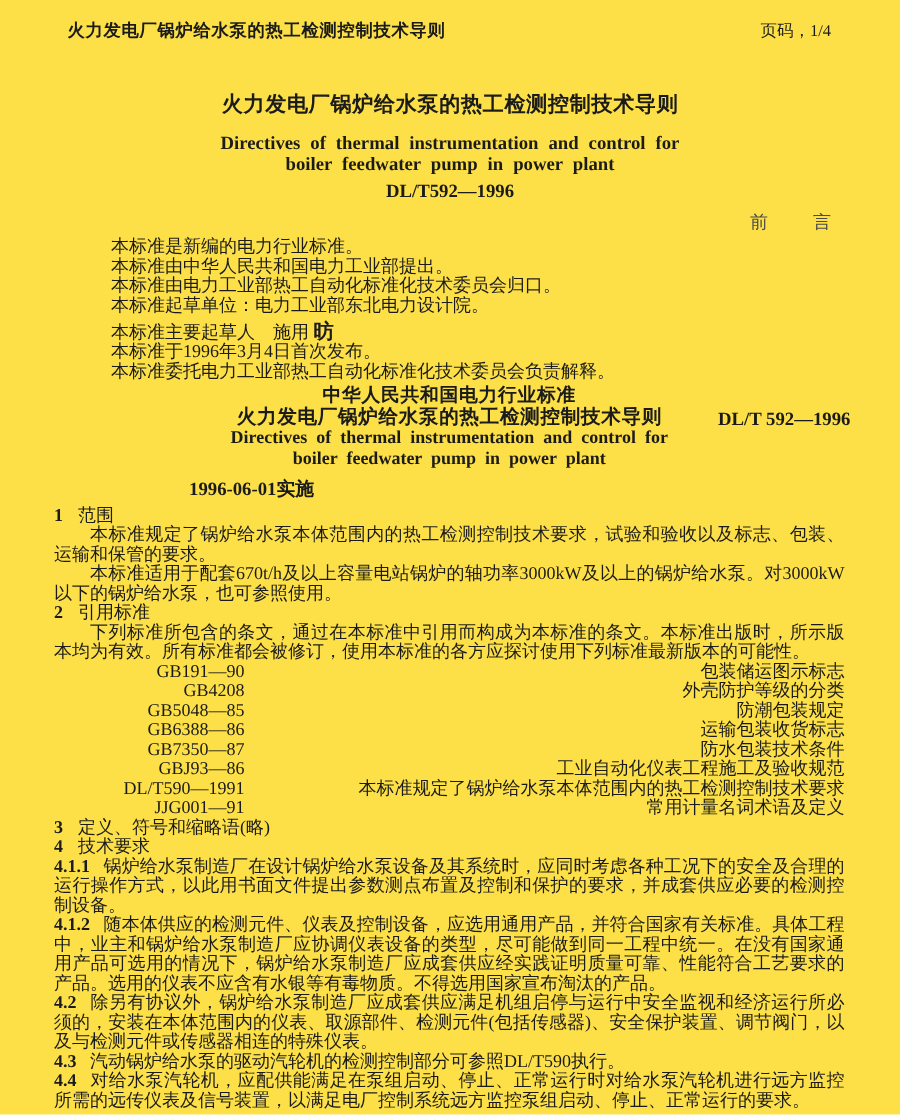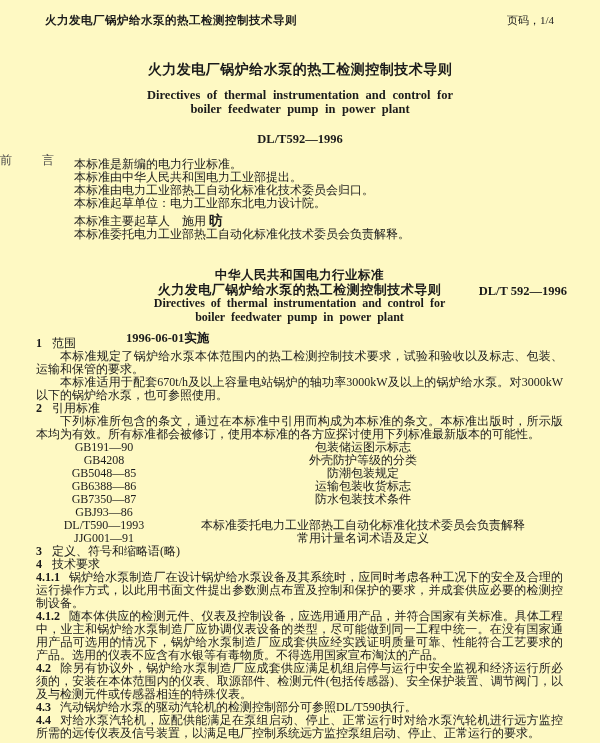--- a/index.html
+++ b/index.html
@@ -1,52 +1,52 @@
 <!DOCTYPE html>
 <html><head>
 <meta charset="utf-8">
 <style>
   html,body{margin:0;padding:0;background:#ffffff;}
   .page{
-    position:relative;width:600px;height:743px;background:#fef9c3;overflow:hidden;
+    position:relative;width:600px;height:743px;background:#fde047;overflow:hidden;
     font-family:"Liberation Serif","DejaVu Serif",serif;color:#1b1b1b;
   }
   
   .running-header{position:absolute;top:13px;left:45px;right:46px;display:flex;justify-content:space-between;align-items:baseline;}
   .rh-left{font-size:11.5px;font-weight:bold;letter-spacing:.5px;}
   .rh-right{font-size:11px;}
 
   
   .t-cn{position:absolute;top:61px;left:0;width:600px;text-align:center;font-size:14px;font-weight:bold;letter-spacing:.5px;}
   .t-en{position:absolute;top:88px;left:0;width:600px;text-align:center;font-size:12.5px;font-weight:bold;line-height:14px;word-spacing:3.5px;}
-  .t-code{position:absolute;top:132px;left:0;width:600px;text-align:center;font-size:12.5px;font-weight:bold;}
-  .fw-head{position:absolute;top:152px;left:0;width:556px;text-align:left;font-size:12px;color:#4a4a4a;letter-spacing:2px;}
+  .t-code{position:absolute;top:120px;left:0;width:600px;text-align:center;font-size:12.5px;font-weight:bold;}
+  .fw-head{position:absolute;top:140px;left:0;width:556px;text-align:right;font-size:12px;color:#4a4a4a;letter-spacing:2px;}
 
   
   .foreword{position:absolute;top:158px;left:74px;right:38px;font-size:12px;line-height:13px;}
   .foreword p{margin:0;}
   .drafter{margin-top:4px !important;}
   .drafter-char{font-family:"Liberation Sans","DejaVu Sans",sans-serif;font-weight:bold;font-size:13.5px;}
 
   
-  .std-header{position:absolute;top:257px;left:36px;width:527px;text-align:center;font-weight:bold;margin-top:12px;}
+  .std-header{position:absolute;top:257px;left:36px;width:527px;text-align:center;font-weight:bold;}
   .sh-org{font-size:12.5px;line-height:13px;letter-spacing:.5px;}
   .sh-title{position:relative;font-size:13px;line-height:15px;letter-spacing:.5px;}
   .sh-code{position:absolute;right:-4px;top:2px;font-size:12.5px;letter-spacing:0;}
   .sh-en{font-size:12px;line-height:13.5px;word-spacing:3px;}
   .sh-approve-row{display:flex;justify-content:space-between;margin-top:6px;padding:0 58px 0 90px;font-size:12.5px;}
 
   
   .body-text{position:absolute;top:337px;left:36px;width:527px;font-size:12px;line-height:13px;text-align:justify;}
   .body-text p{margin:0;}
   .sec-head .sh-num{font-weight:bold;margin-right:10px;}
   .sec-head .sh-t{font-weight:normal;}
   .indent{text-indent:2em;}
   .cnum{font-weight:bold;margin-right:9px;}
-  .std-row{display:flex;padding-left:9px;text-align:center;}
+  .std-row{display:flex;padding-left:9px;text-align:right;}
   .std-code{width:118px;flex:none;}
   .std-name{flex:1;}
 </style>
 </head>
 <body>
 
 <div class="page">
 
   <div class="running-header">
     <span class="rh-left">火力发电厂锅炉给水泵的热工检测控制技术导则</span>
@@ -60,20 +60,21 @@
   </div>
   <div class="t-code">DL/T592—1996</div>
   <div class="fw-head">前　　言</div>
 
   <div class="foreword">
     <p>本标准是新编的电力行业标准。</p>
     <p>本标准由中华人民共和国电力工业部提出。</p>
     <p>本标准由电力工业部热工自动化标准化技术委员会归口。</p>
     <p>本标准起草单位：电力工业部东北电力设计院。</p>
     <p class="drafter"><span>本标准主要起草人　施用</span> <span class="drafter-char">昉</span></p>
+    <p>本标准于1996年3月4日首次发布。</p>
     <p>本标准委托电力工业部热工自动化标准化技术委员会负责解释。</p>
   </div>
 
   <div class="std-header">
     <div class="sh-org">中华人民共和国电力行业标准</div>
     <div class="sh-title">
       <span>火力发电厂锅炉给水泵的热工检测控制技术导则</span>
       <span class="sh-code">DL/T 592—1996</span>
     </div>
     <div class="sh-en">
@@ -109,24 +110,25 @@
     <div class="std-row">
         <span class="std-code">GB6388—86</span>
         <span class="std-name">运输包装收货标志</span>
       </div>
     <div class="std-row">
         <span class="std-code">GB7350—87</span>
         <span class="std-name">防水包装技术条件</span>
       </div>
     <div class="std-row">
         <span class="std-code">GBJ93—86</span>
+        <span class="std-name">工业自动化仪表工程施工及验收规范</span>
       </div>
     <div class="std-row">
-        <span class="std-code">DL/T590—1993</span>
-        <span class="std-name">本标准委托电力工业部热工自动化标准化技术委员会负责解释</span>
+        <span class="std-code">DL/T590—1991</span>
+        <span class="std-name">本标准规定了锅炉给水泵本体范围内的热工检测控制技术要求</span>
       </div>
     <div class="std-row">
         <span class="std-code">JJG001—91</span>
         <span class="std-name">常用计量名词术语及定义</span>
       </div>
 
     <p class="sec-head"><span class="sh-num">3</span><span class="sh-t">定义、符号和缩略语(略)</span></p>
     <p class="sec-head"><span class="sh-num">4</span><span class="sh-t">技术要求</span></p>
 
     <p><span class="cnum">4.1.1</span><span>锅炉给水泵制造厂在设计锅炉给水泵设备及其系统时，应同时考虑各种工况下的安全及合理的运行操作方式，以此用书面文件提出参数测点布置及控制和保护的要求，并成套供应必要的检测控制设备。</span></p>

